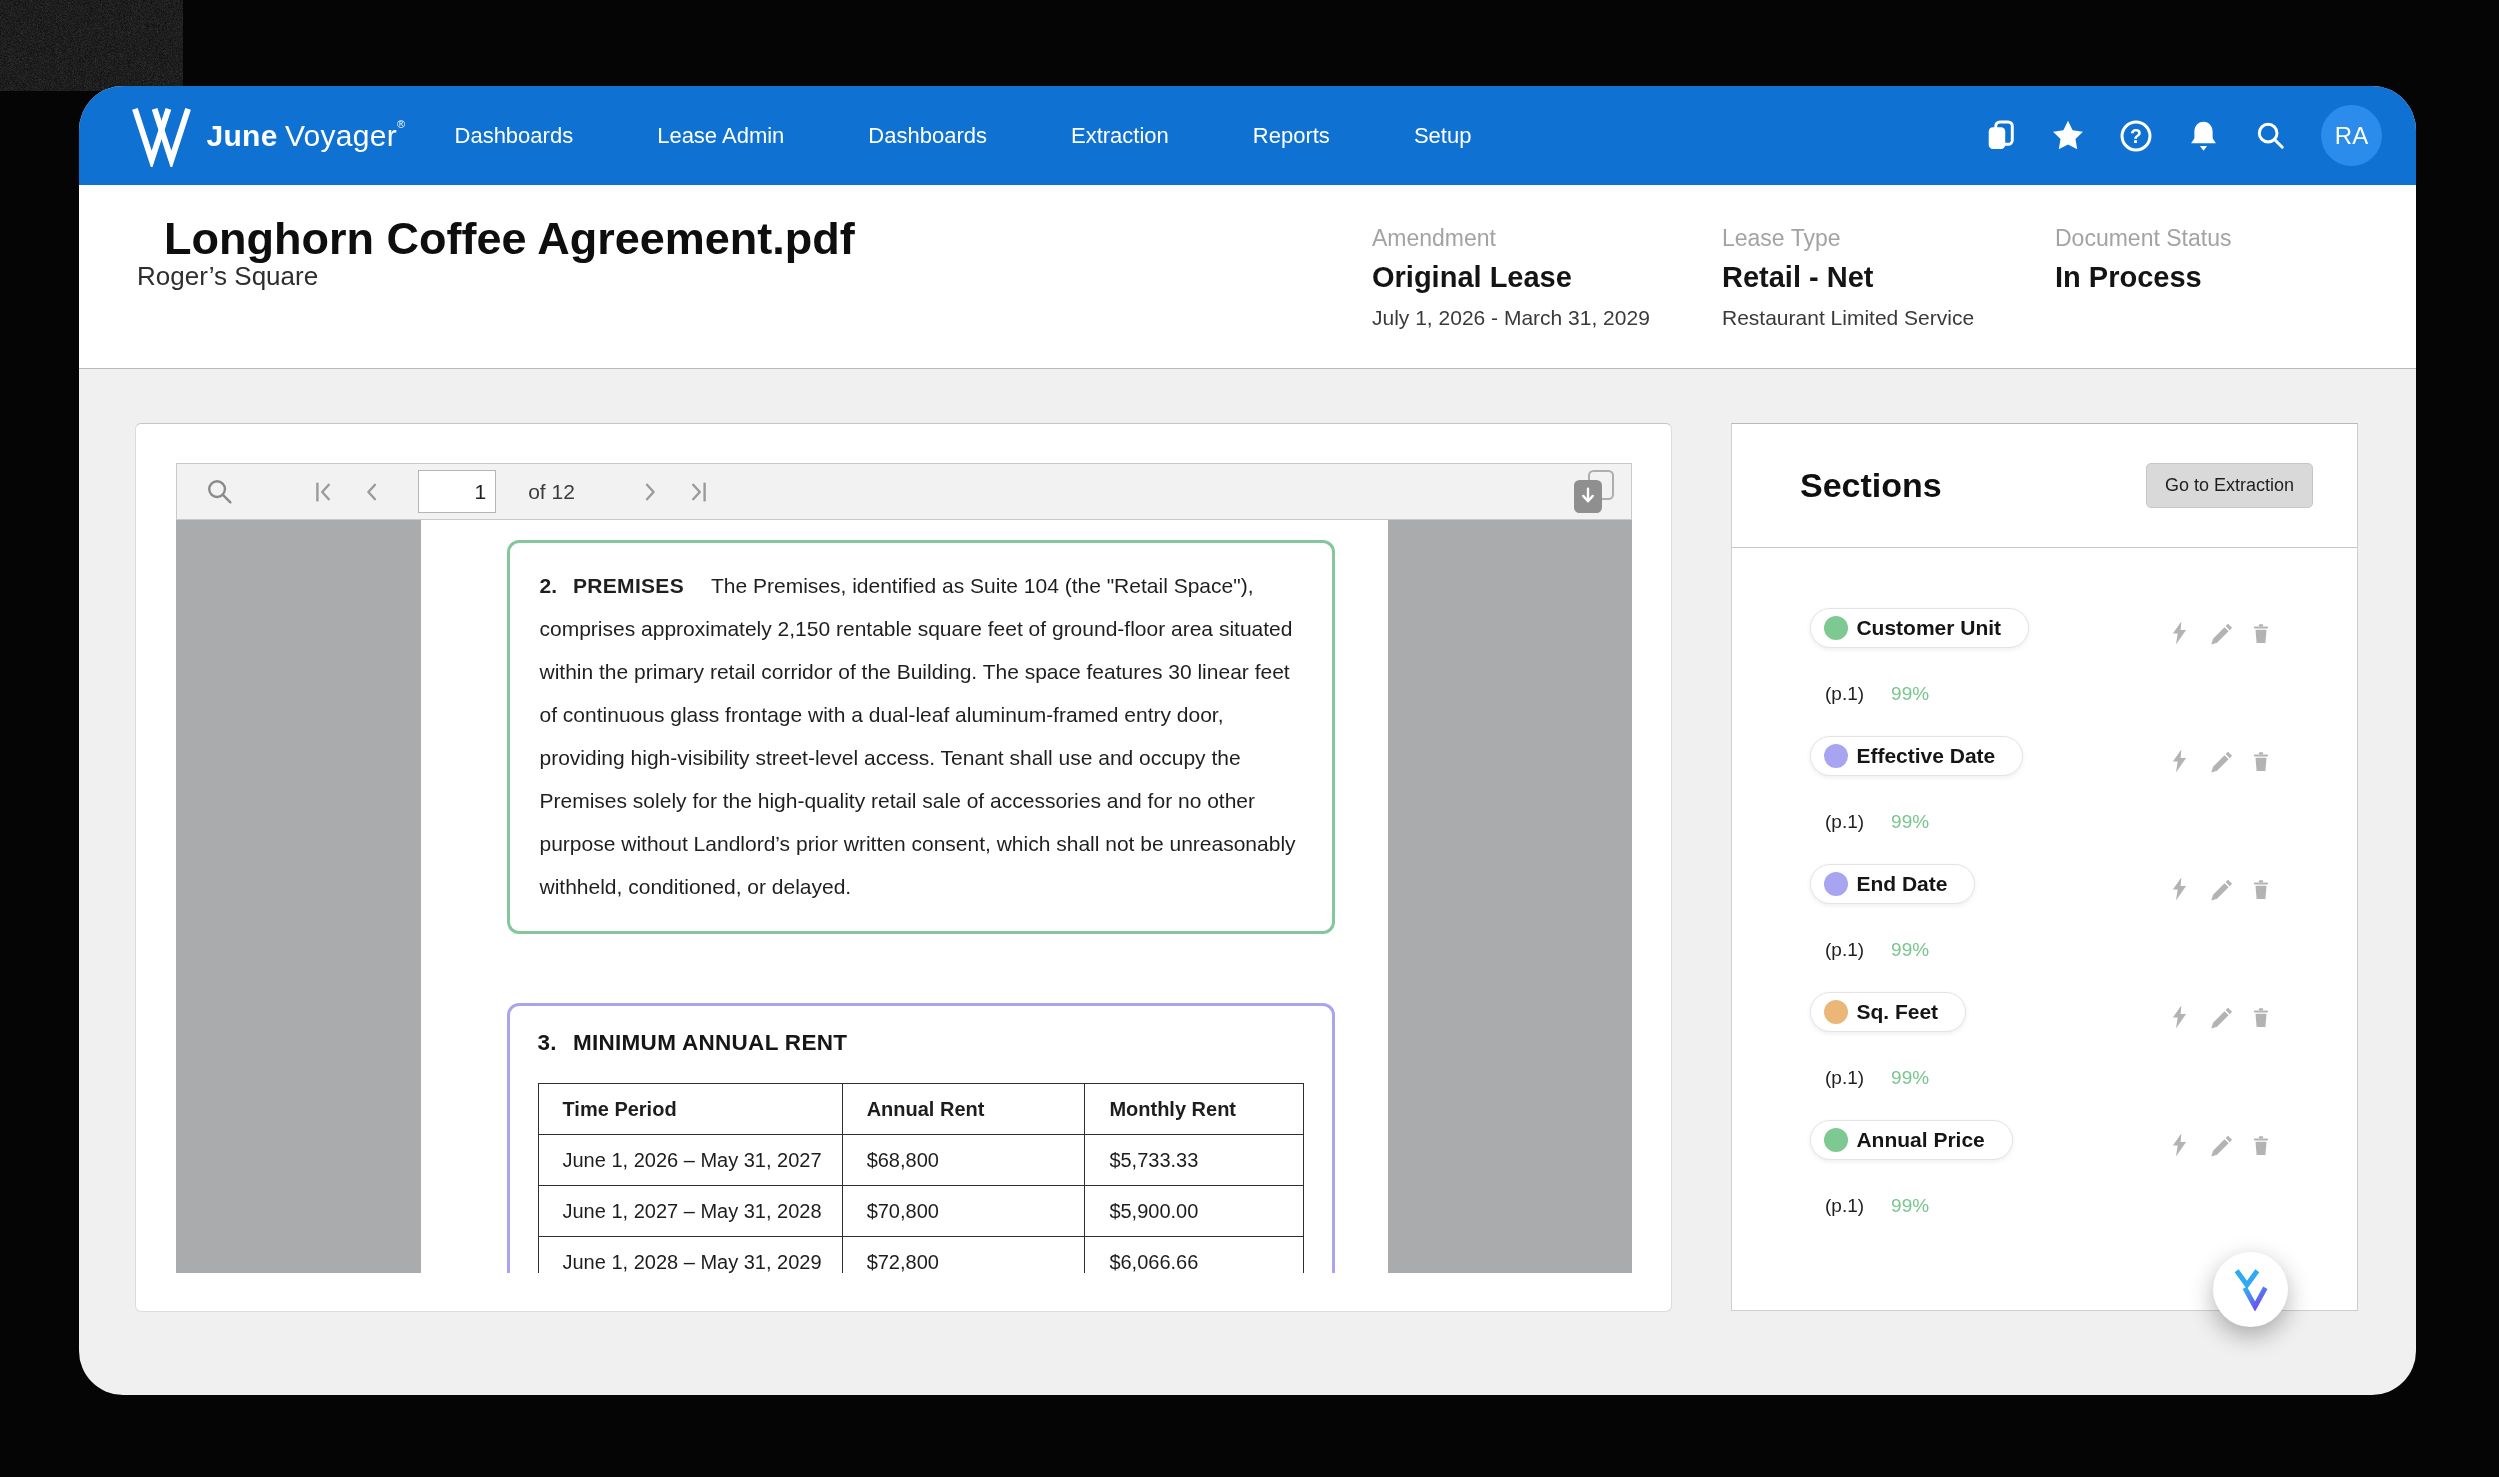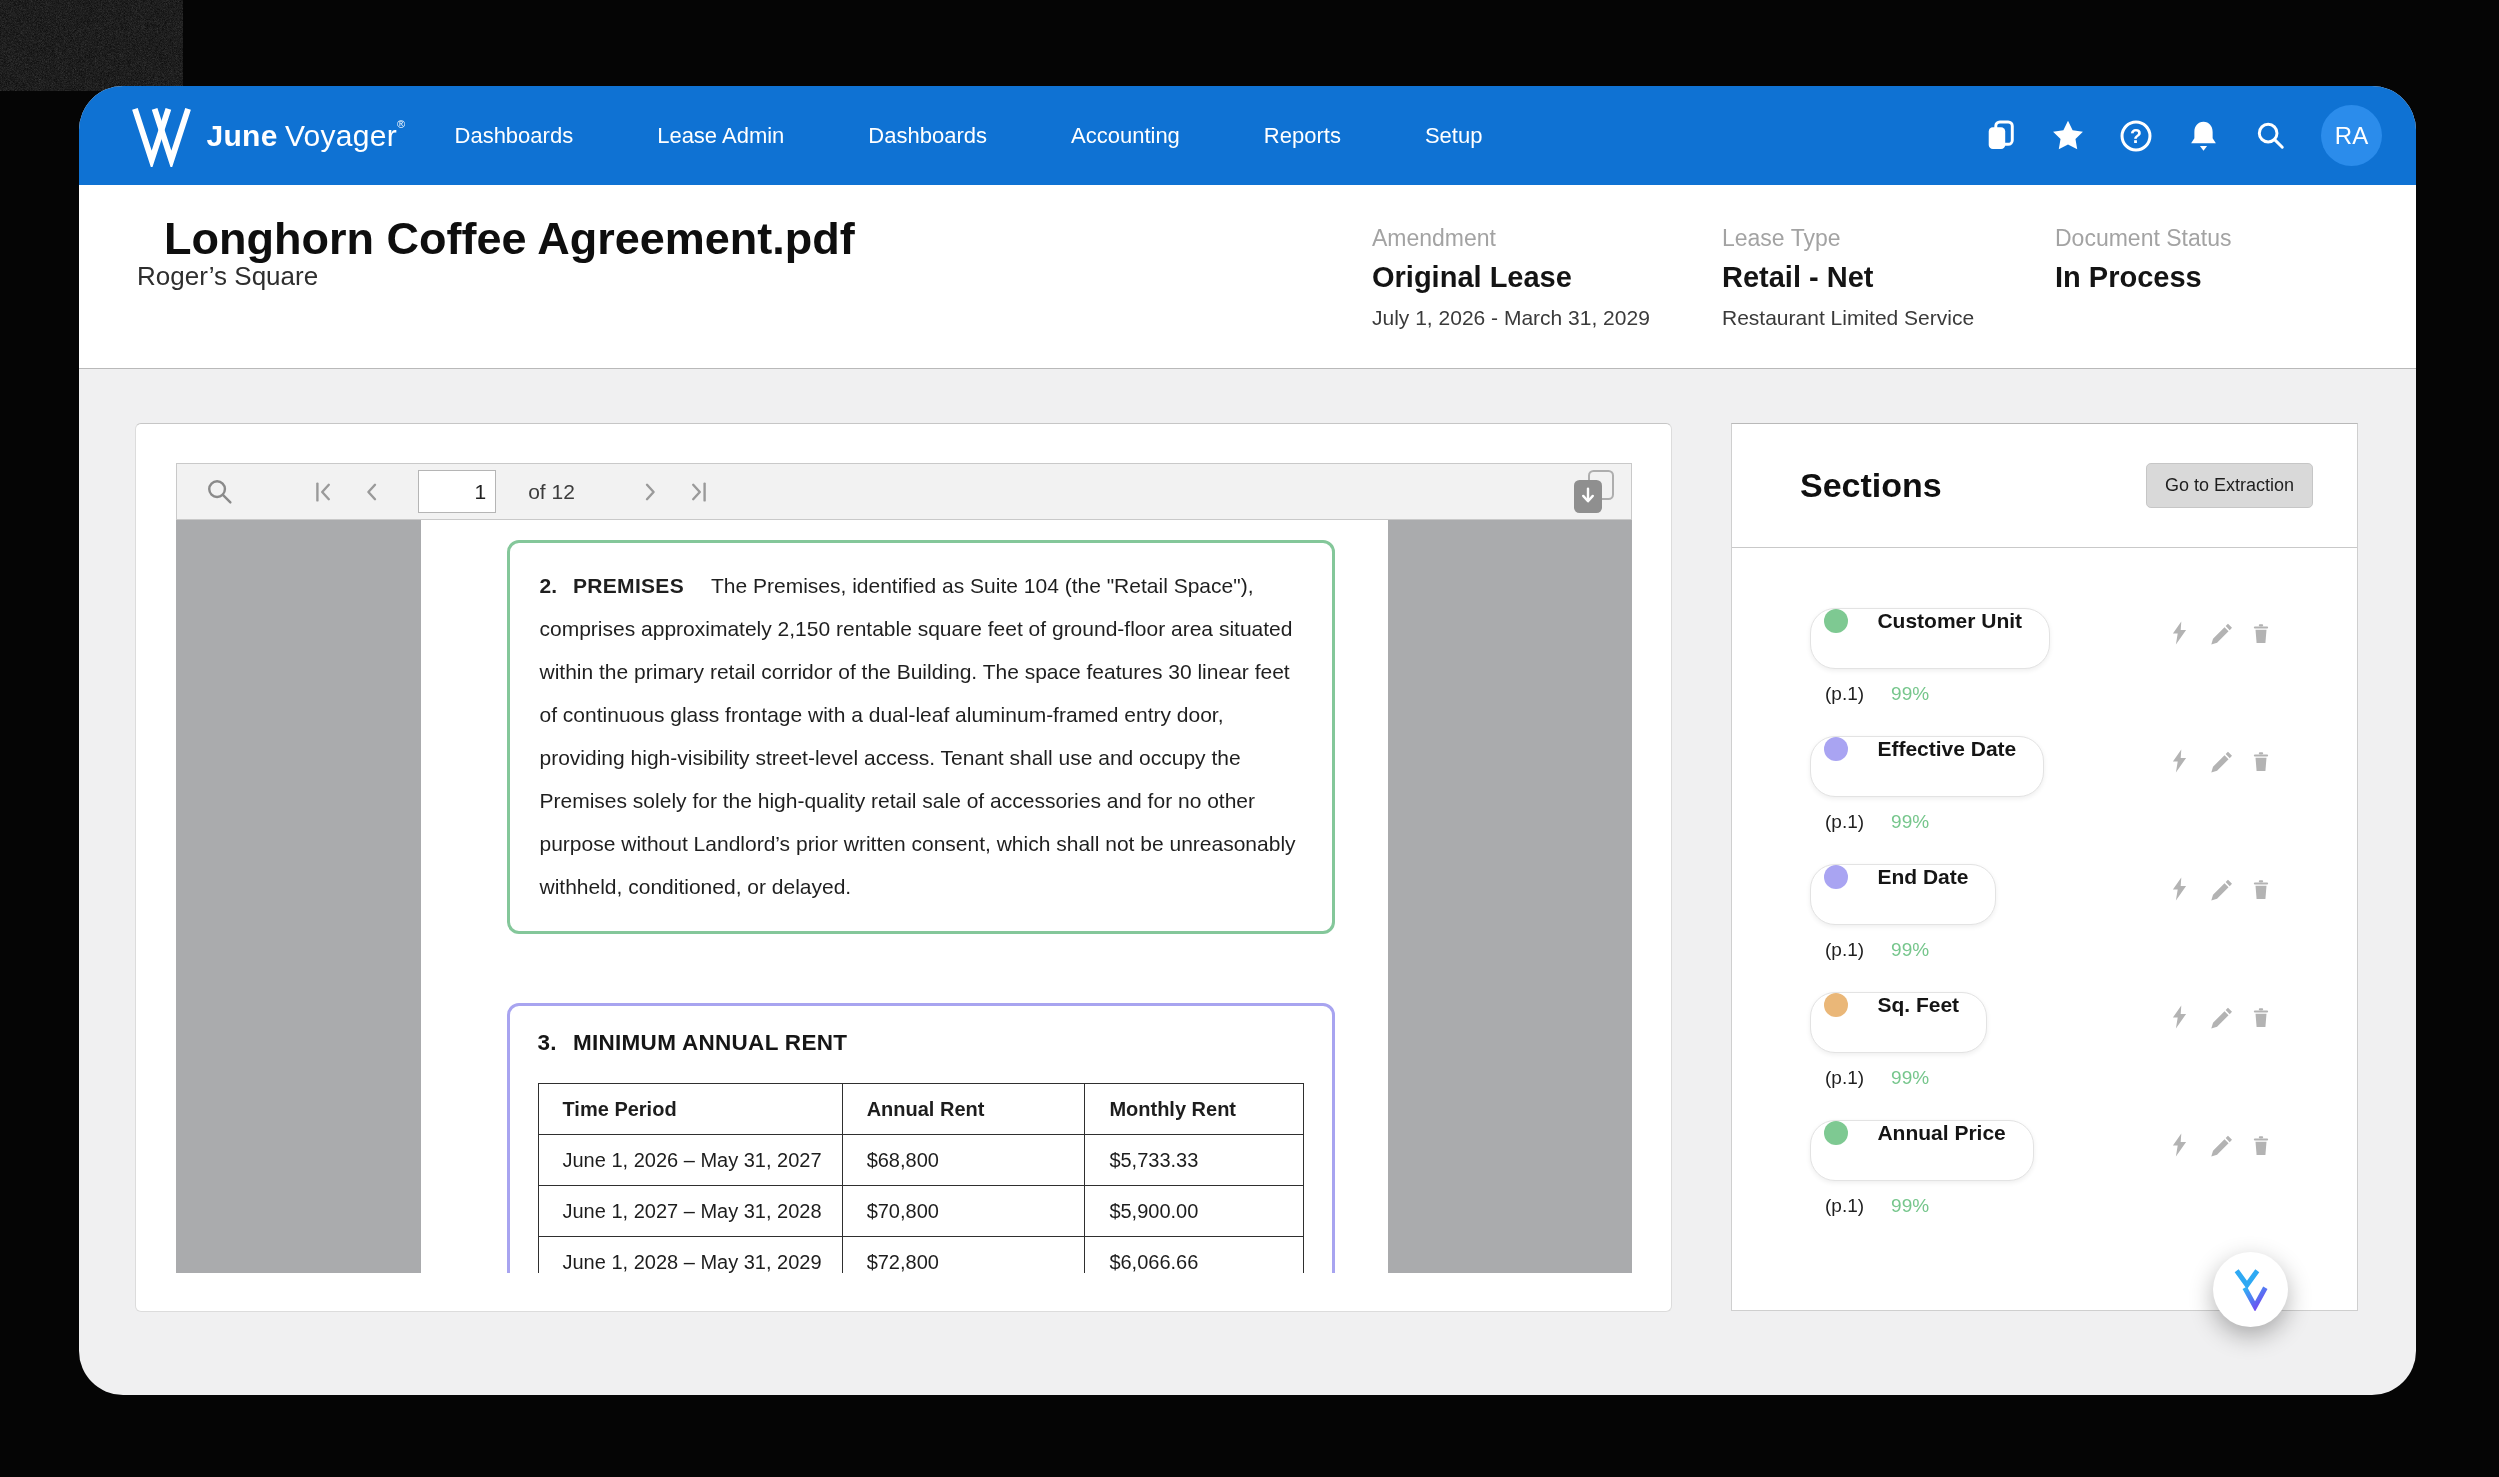--- a/index.html
+++ b/index.html
@@ -80,21 +80,21 @@
   
   .sections-card { position:absolute; left:1652px; top:54px; width:627px; height:888px;
                    background:#fff; border:1.2px solid #cfcfcf; border-top:1.8px solid #b9b9b9; }
   .sections-head { height:124px; display:flex; align-items:center; justify-content:space-between;
                    padding:0 44px 0 68px; border-bottom:1.8px solid #c9c9c9; }
   .sections-title { font-size:34px; font-weight:700; color:#101010; }
   .extraction-btn { background:#d9d9d9; border:0.6px solid #c6c6c6; border-radius:4.9px; padding:11px 18px;
                     font-size:18px; color:#1e1e1e; font-family:"Liberation Sans",sans-serif; cursor:pointer; }
   .sections-list { padding-top:60px; }
   .sec-item { position:relative; height:128px; padding-left:78px; }
-  .sec-pill { display:inline-flex; gap:29px; height:61px; padding:0 27px 0 13.4px;
+  .sec-pill { display:inline-flex; align-items:center; gap:8px; height:40px; padding:0 27px 0 13.4px;
               background:#fff; border:1.2px solid #e3e3e3; border-radius:25px;
               box-shadow:0 1.8px 4.9px rgba(0,0,0,.07); cursor:pointer; }
   .sec-dot { width:24px; height:24px; border-radius:50%; }
   .sec-label { font-size:21px; font-weight:700; color:#151515; white-space:nowrap; }
   .sec-icons { position:absolute; right:85px; top:13.4px; display:flex; gap:18px; }
   .sec-icons svg { cursor:pointer; display:block; }
   .sec-meta { position:absolute; left:93px; top:75px; display:flex; gap:27px; font-size:19px; }
   .sec-page { color:#1f1f1f; }
   .sec-conf { color:#76c68c; }
 
@@ -122,21 +122,21 @@
         <svg class="brand-mark" viewBox="0 0 64 64">
           <path d="M5 5 L22 57 L39 5" fill="none" stroke="#fff" stroke-width="6"></path>
           <path d="M25 5 L42 57 L59 5" fill="none" stroke="#fff" stroke-width="6"></path>
         </svg>
         <div class="brand-text"><span class="b">June</span><span class="l">Voyager</span><sup>®</sup></div>
       </div>
       <div class="nav-menu">
         <div class="nav-item">Dashboards</div>
         <div class="nav-item">Lease Admin</div>
         <div class="nav-item">Dashboards</div>
-        <div class="nav-item">Accounting</div>
+        <div class="nav-item">Extraction</div>
         <div class="nav-item">Reports</div>
         <div class="nav-item">Setup</div>
       </div>
       <div class="nav-actions">
         <svg width="33" height="33" viewBox="0 0 56 56">
           <rect x="20" y="5" width="28" height="38" rx="7" fill="none" stroke="#fff" stroke-width="5"></rect>
           <rect x="8" y="14" width="28" height="37" rx="7" fill="#fff"></rect>
         </svg>
         <svg width="34" height="34" viewBox="0 0 56 56">
           <path d="M28 3l7.6 15.4 17 2.5-12.3 12 2.9 16.9L28 41.8 12.8 49.8l2.9-16.9L3.4 20.9l17-2.5z" fill="#fff"></path>

